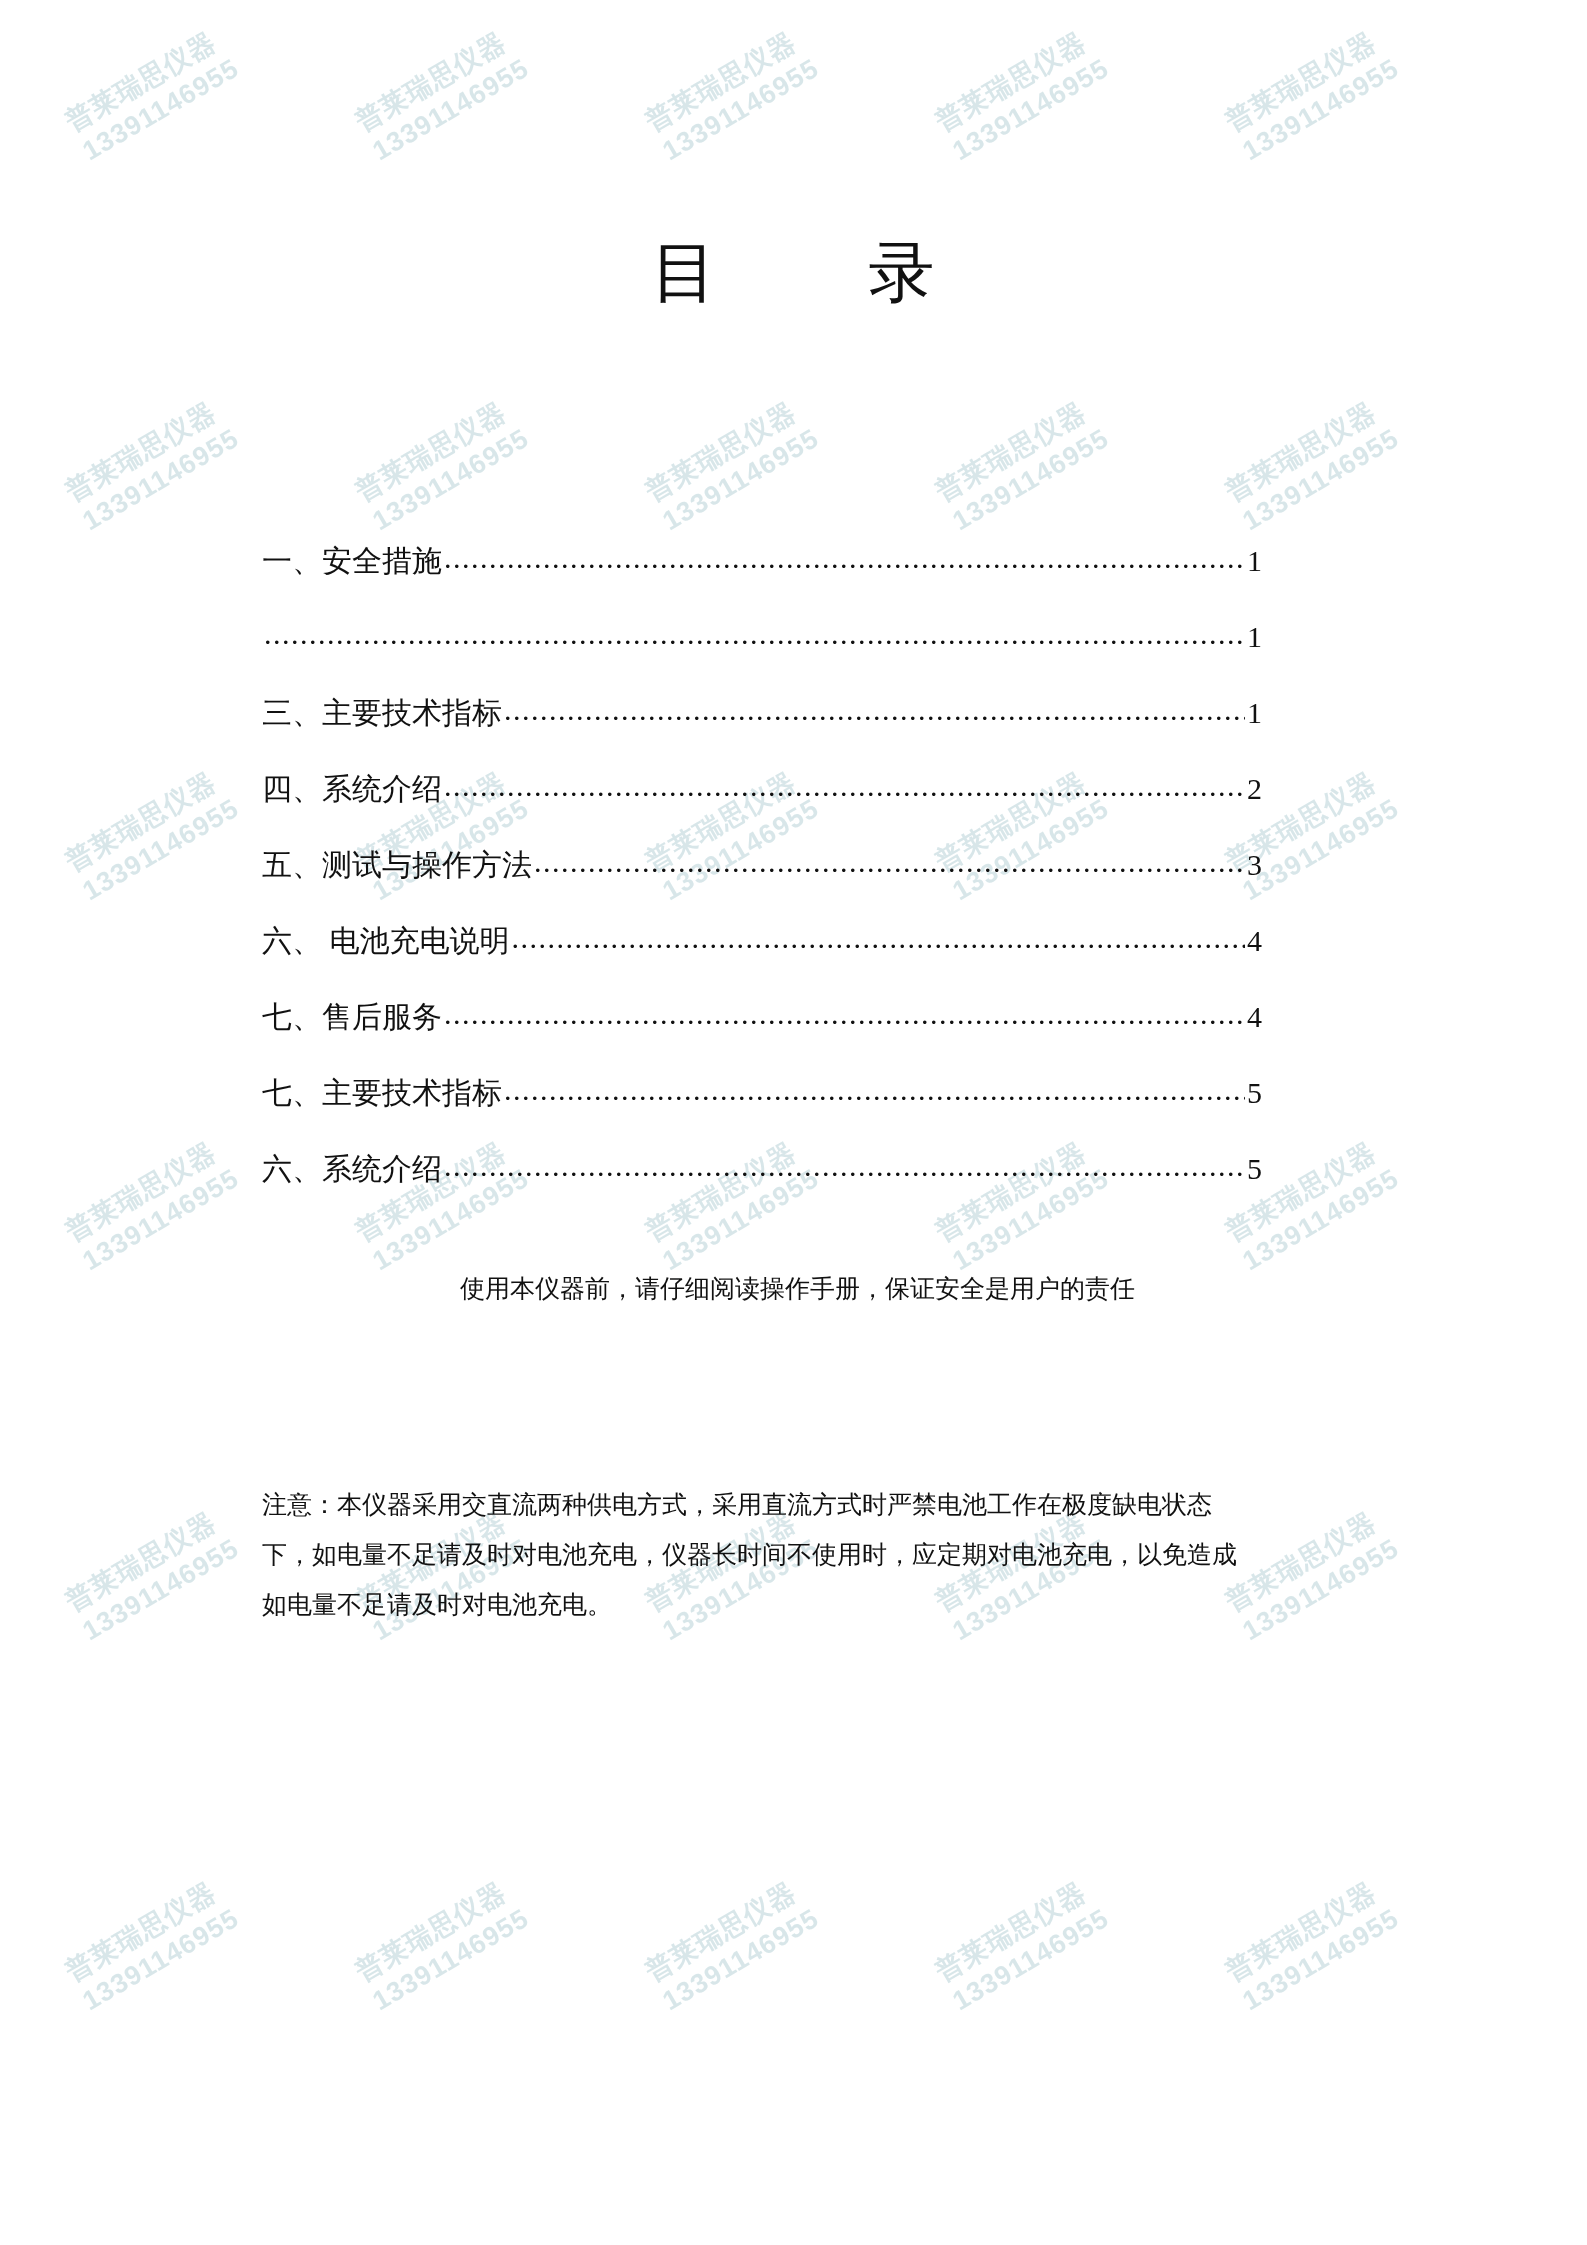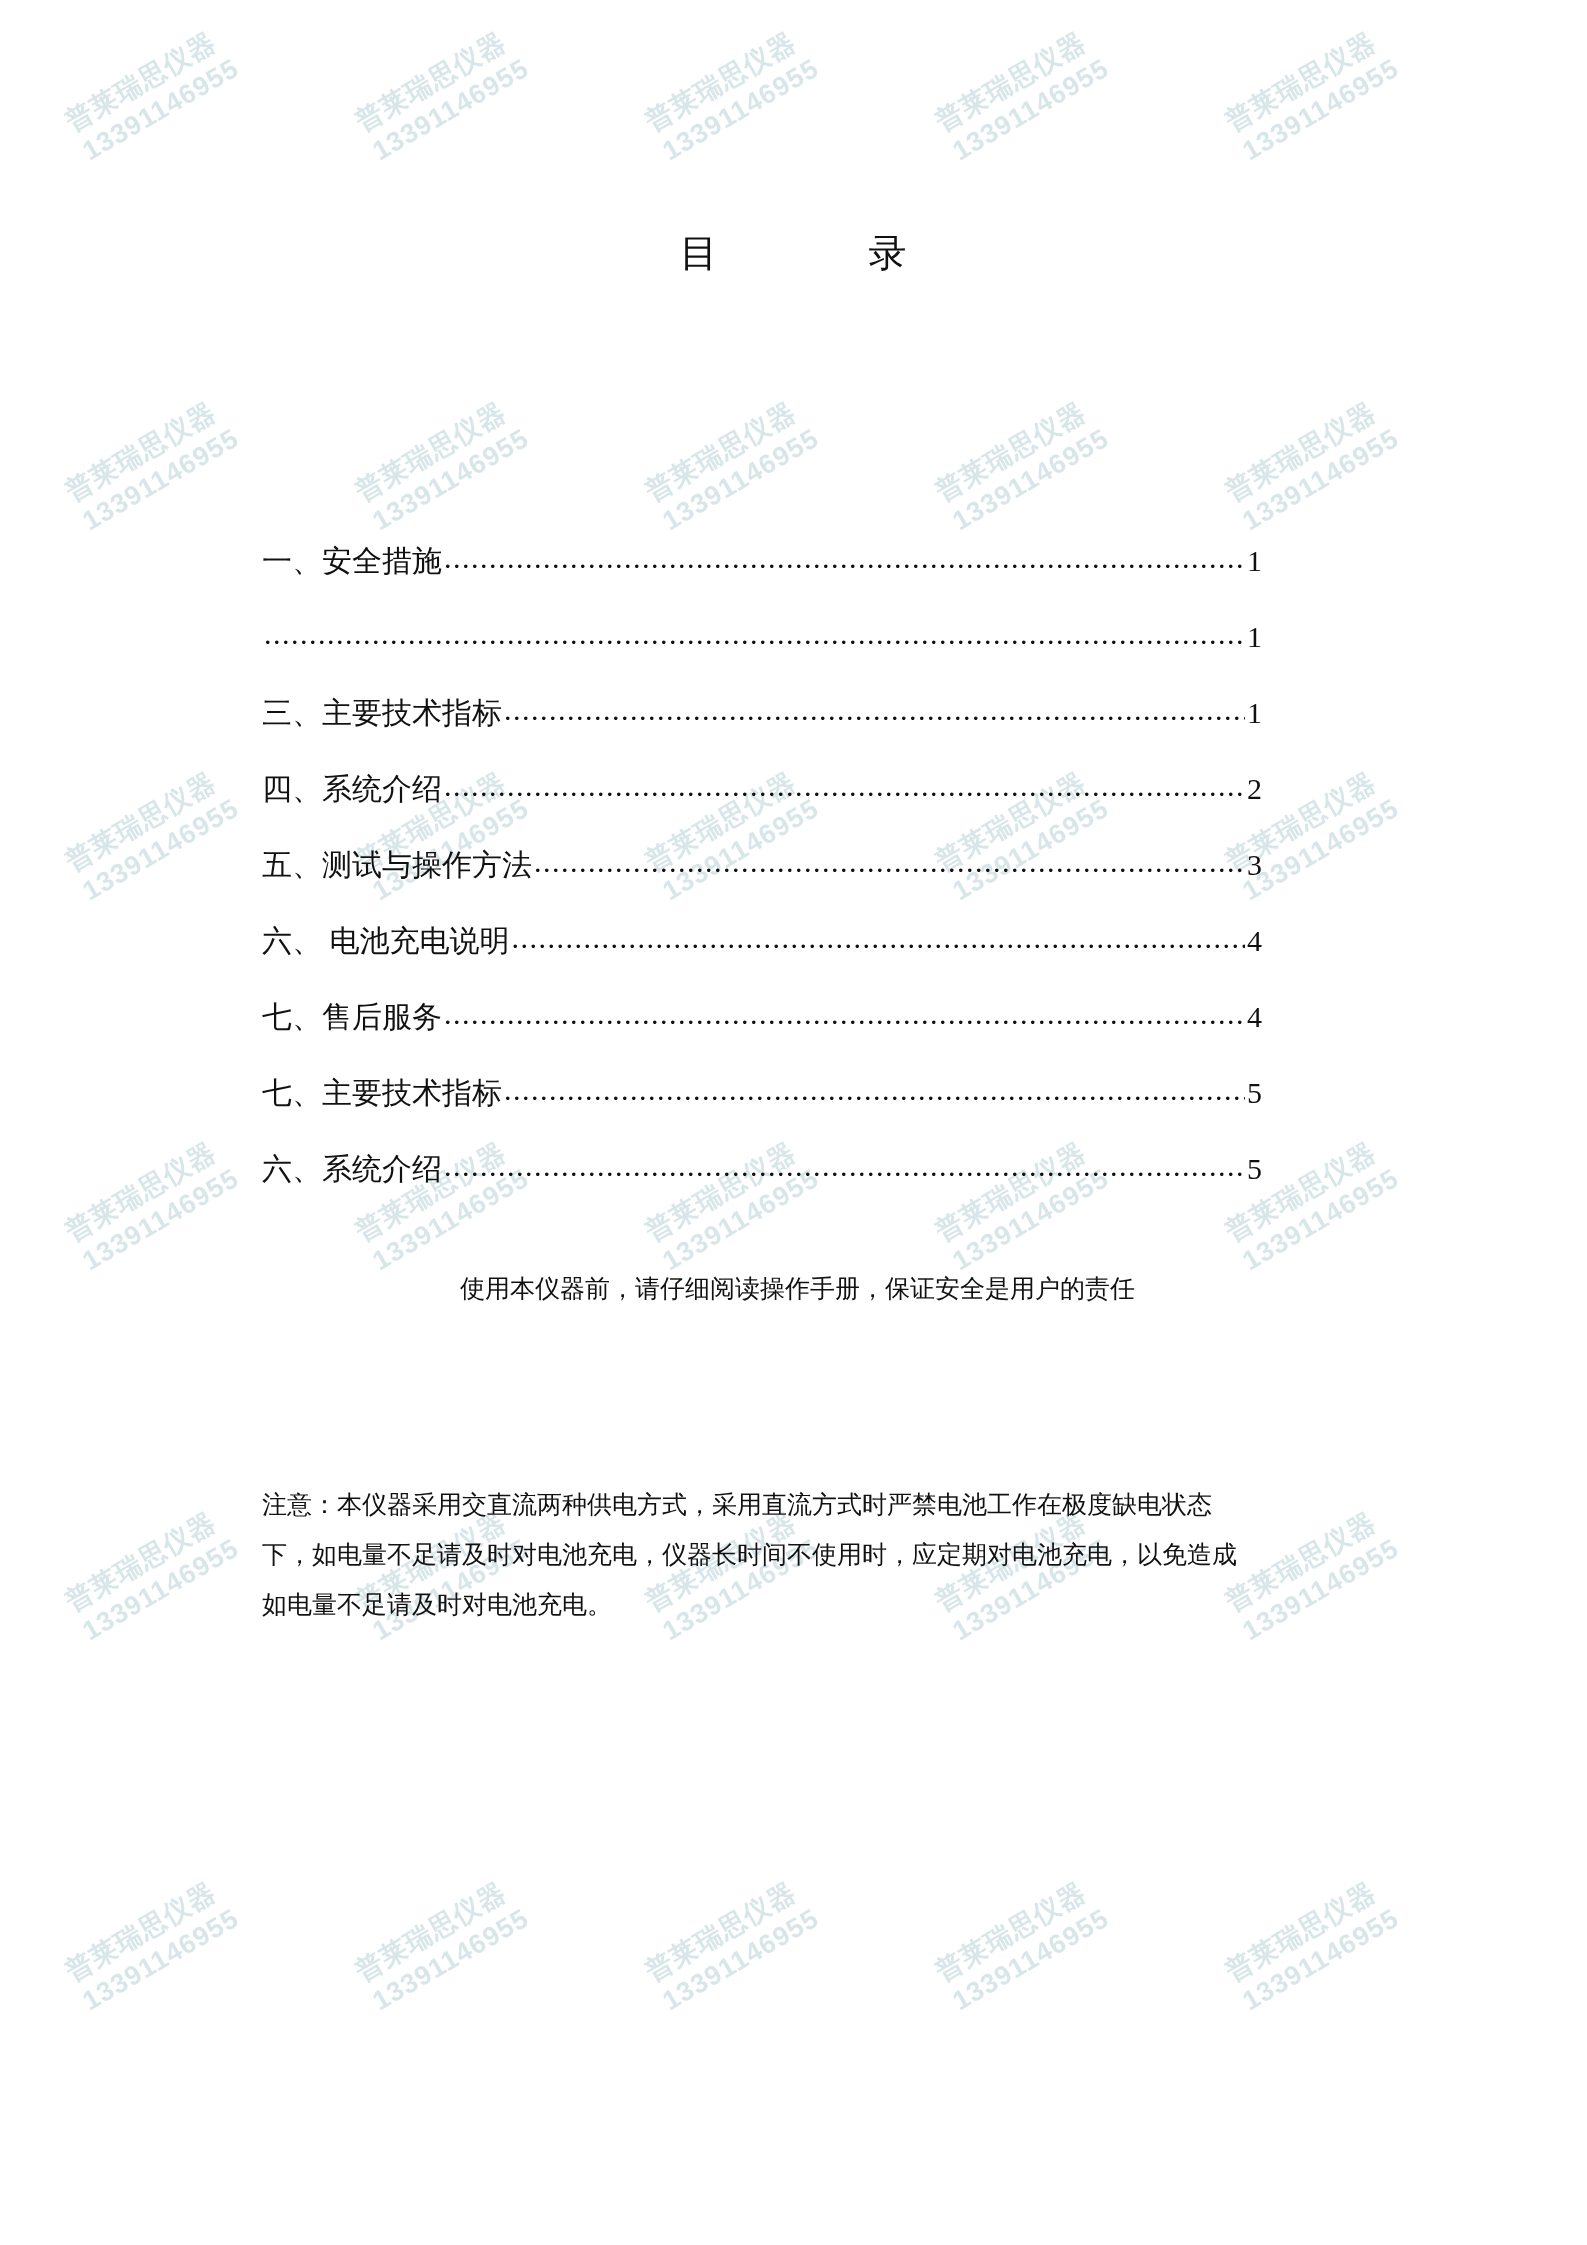--- a/index.html
+++ b/index.html
@@ -46,21 +46,21 @@
     position: relative;
     z-index: 10;
   }
 
   .doc-title {
     position: absolute;
     top: 228px;
     left: 0;
     width: 1587px;
     text-align: center;
-    font-size: 38px;
+    font-size: 66px;
     font-family: "Liberation Serif", serif;
     letter-spacing: 0.02em;
   }
   .doc-title .gap {
     display: inline-block;
     width: 150px;
   }
 
   .toc {
     position: absolute;

